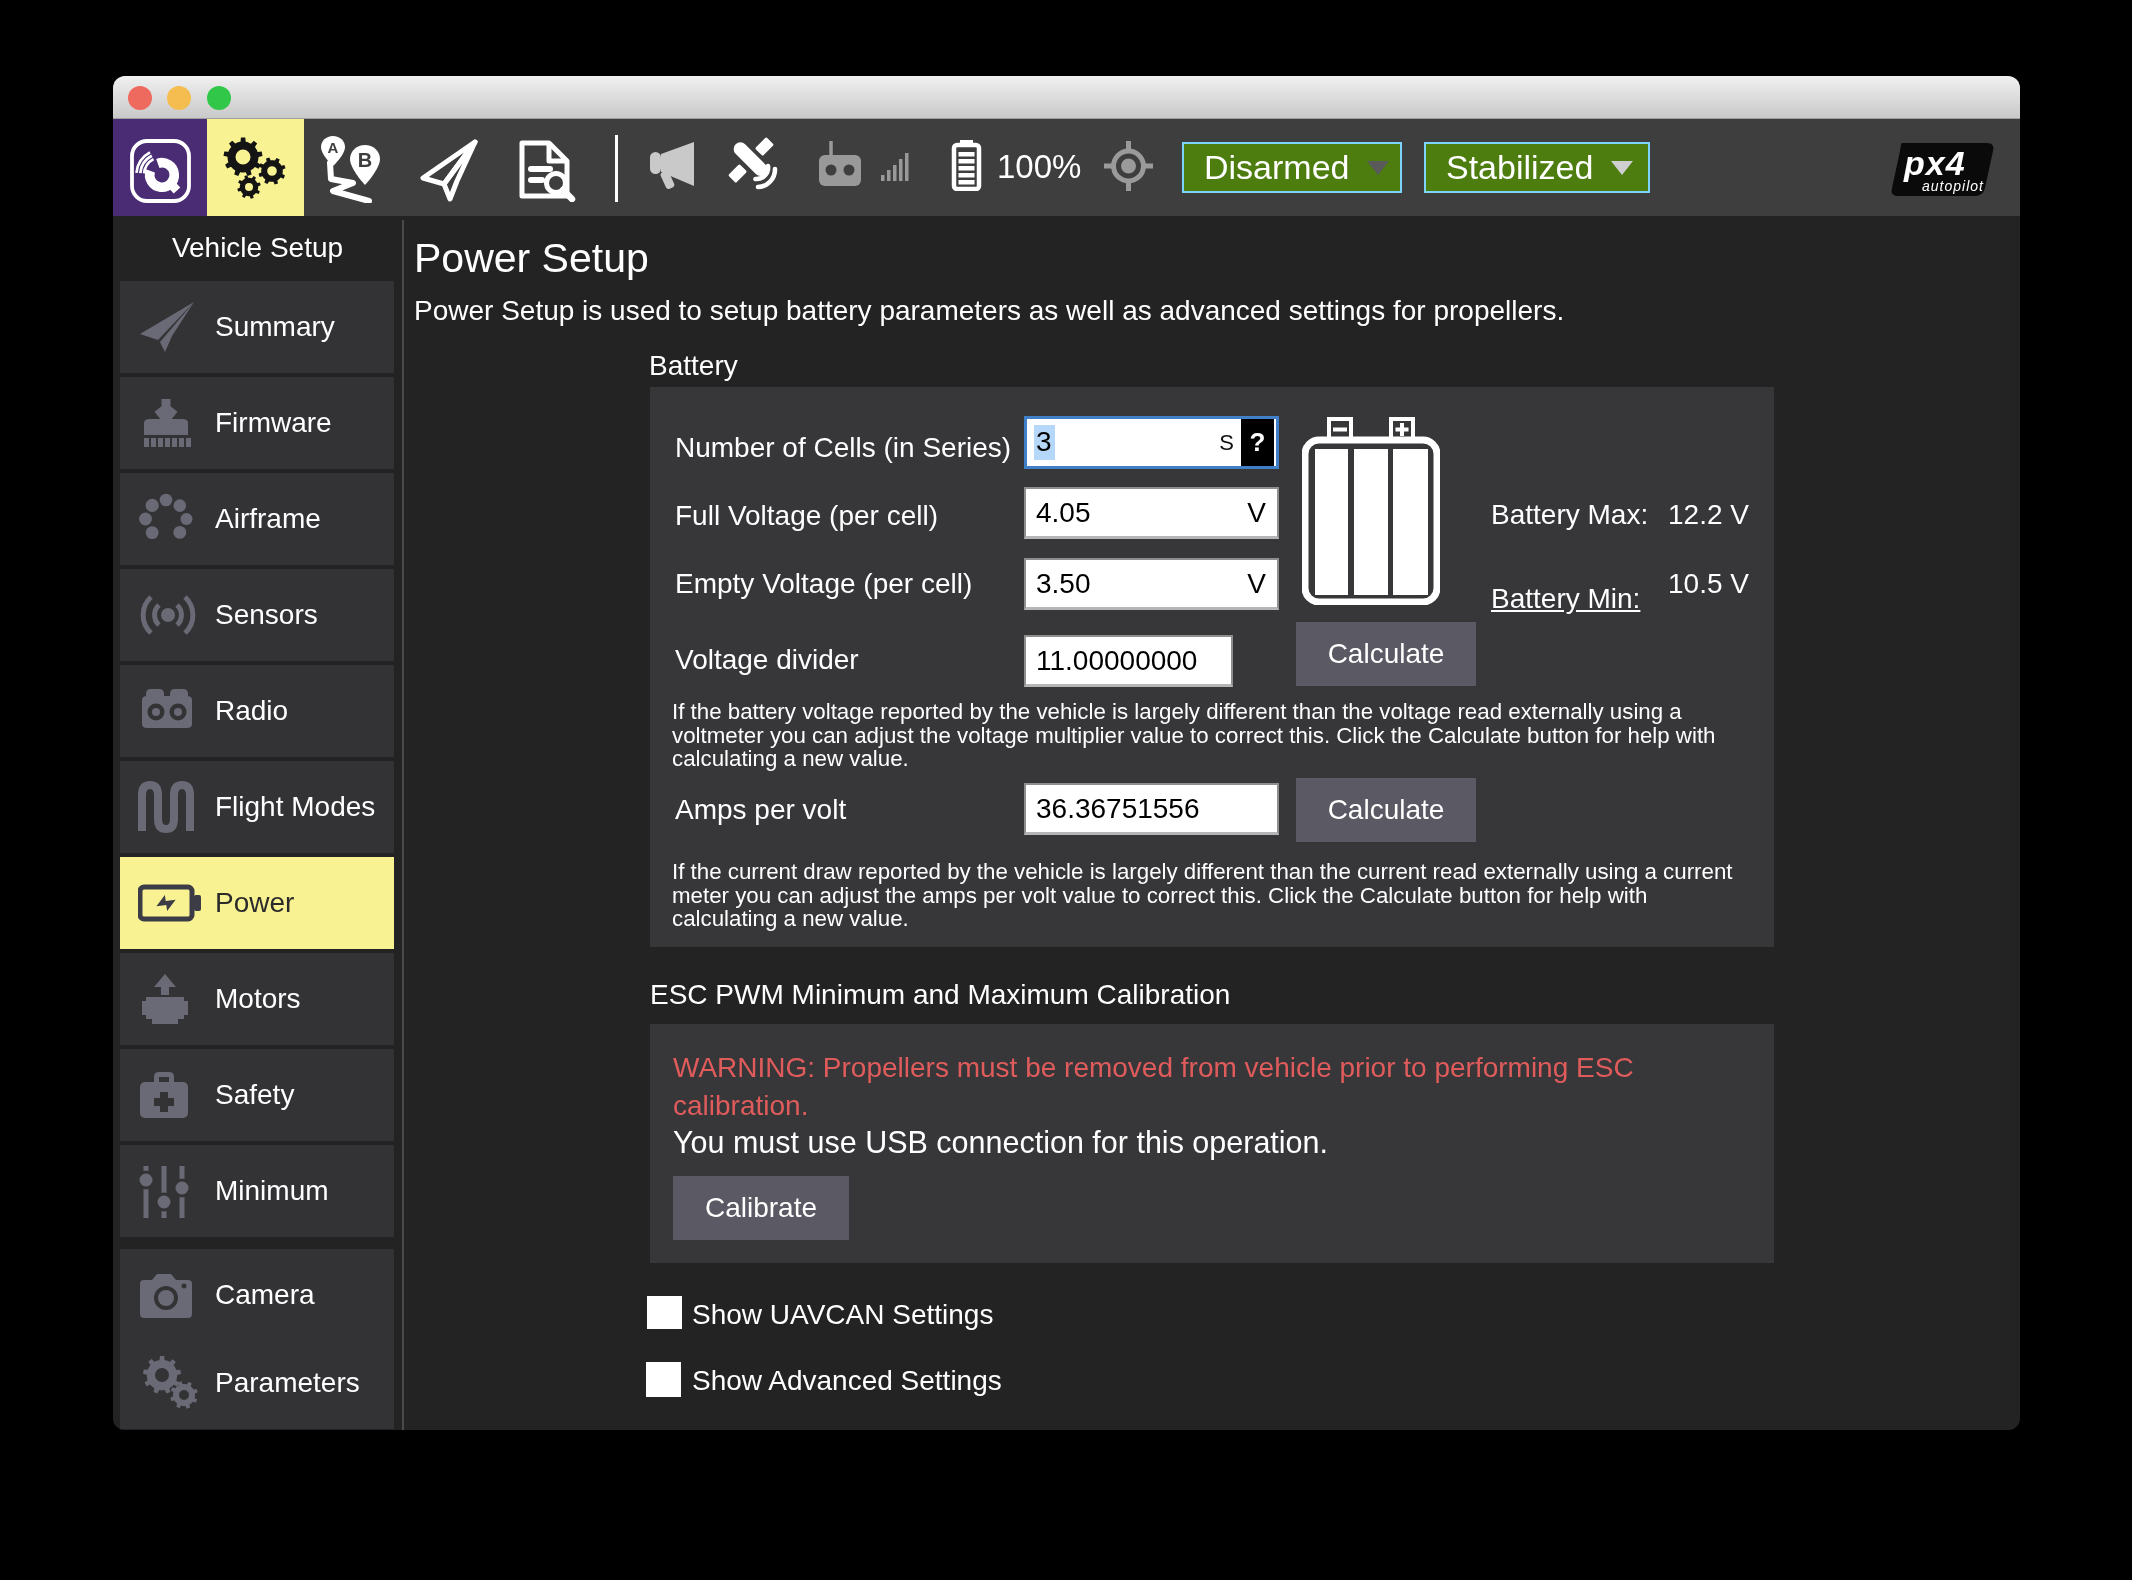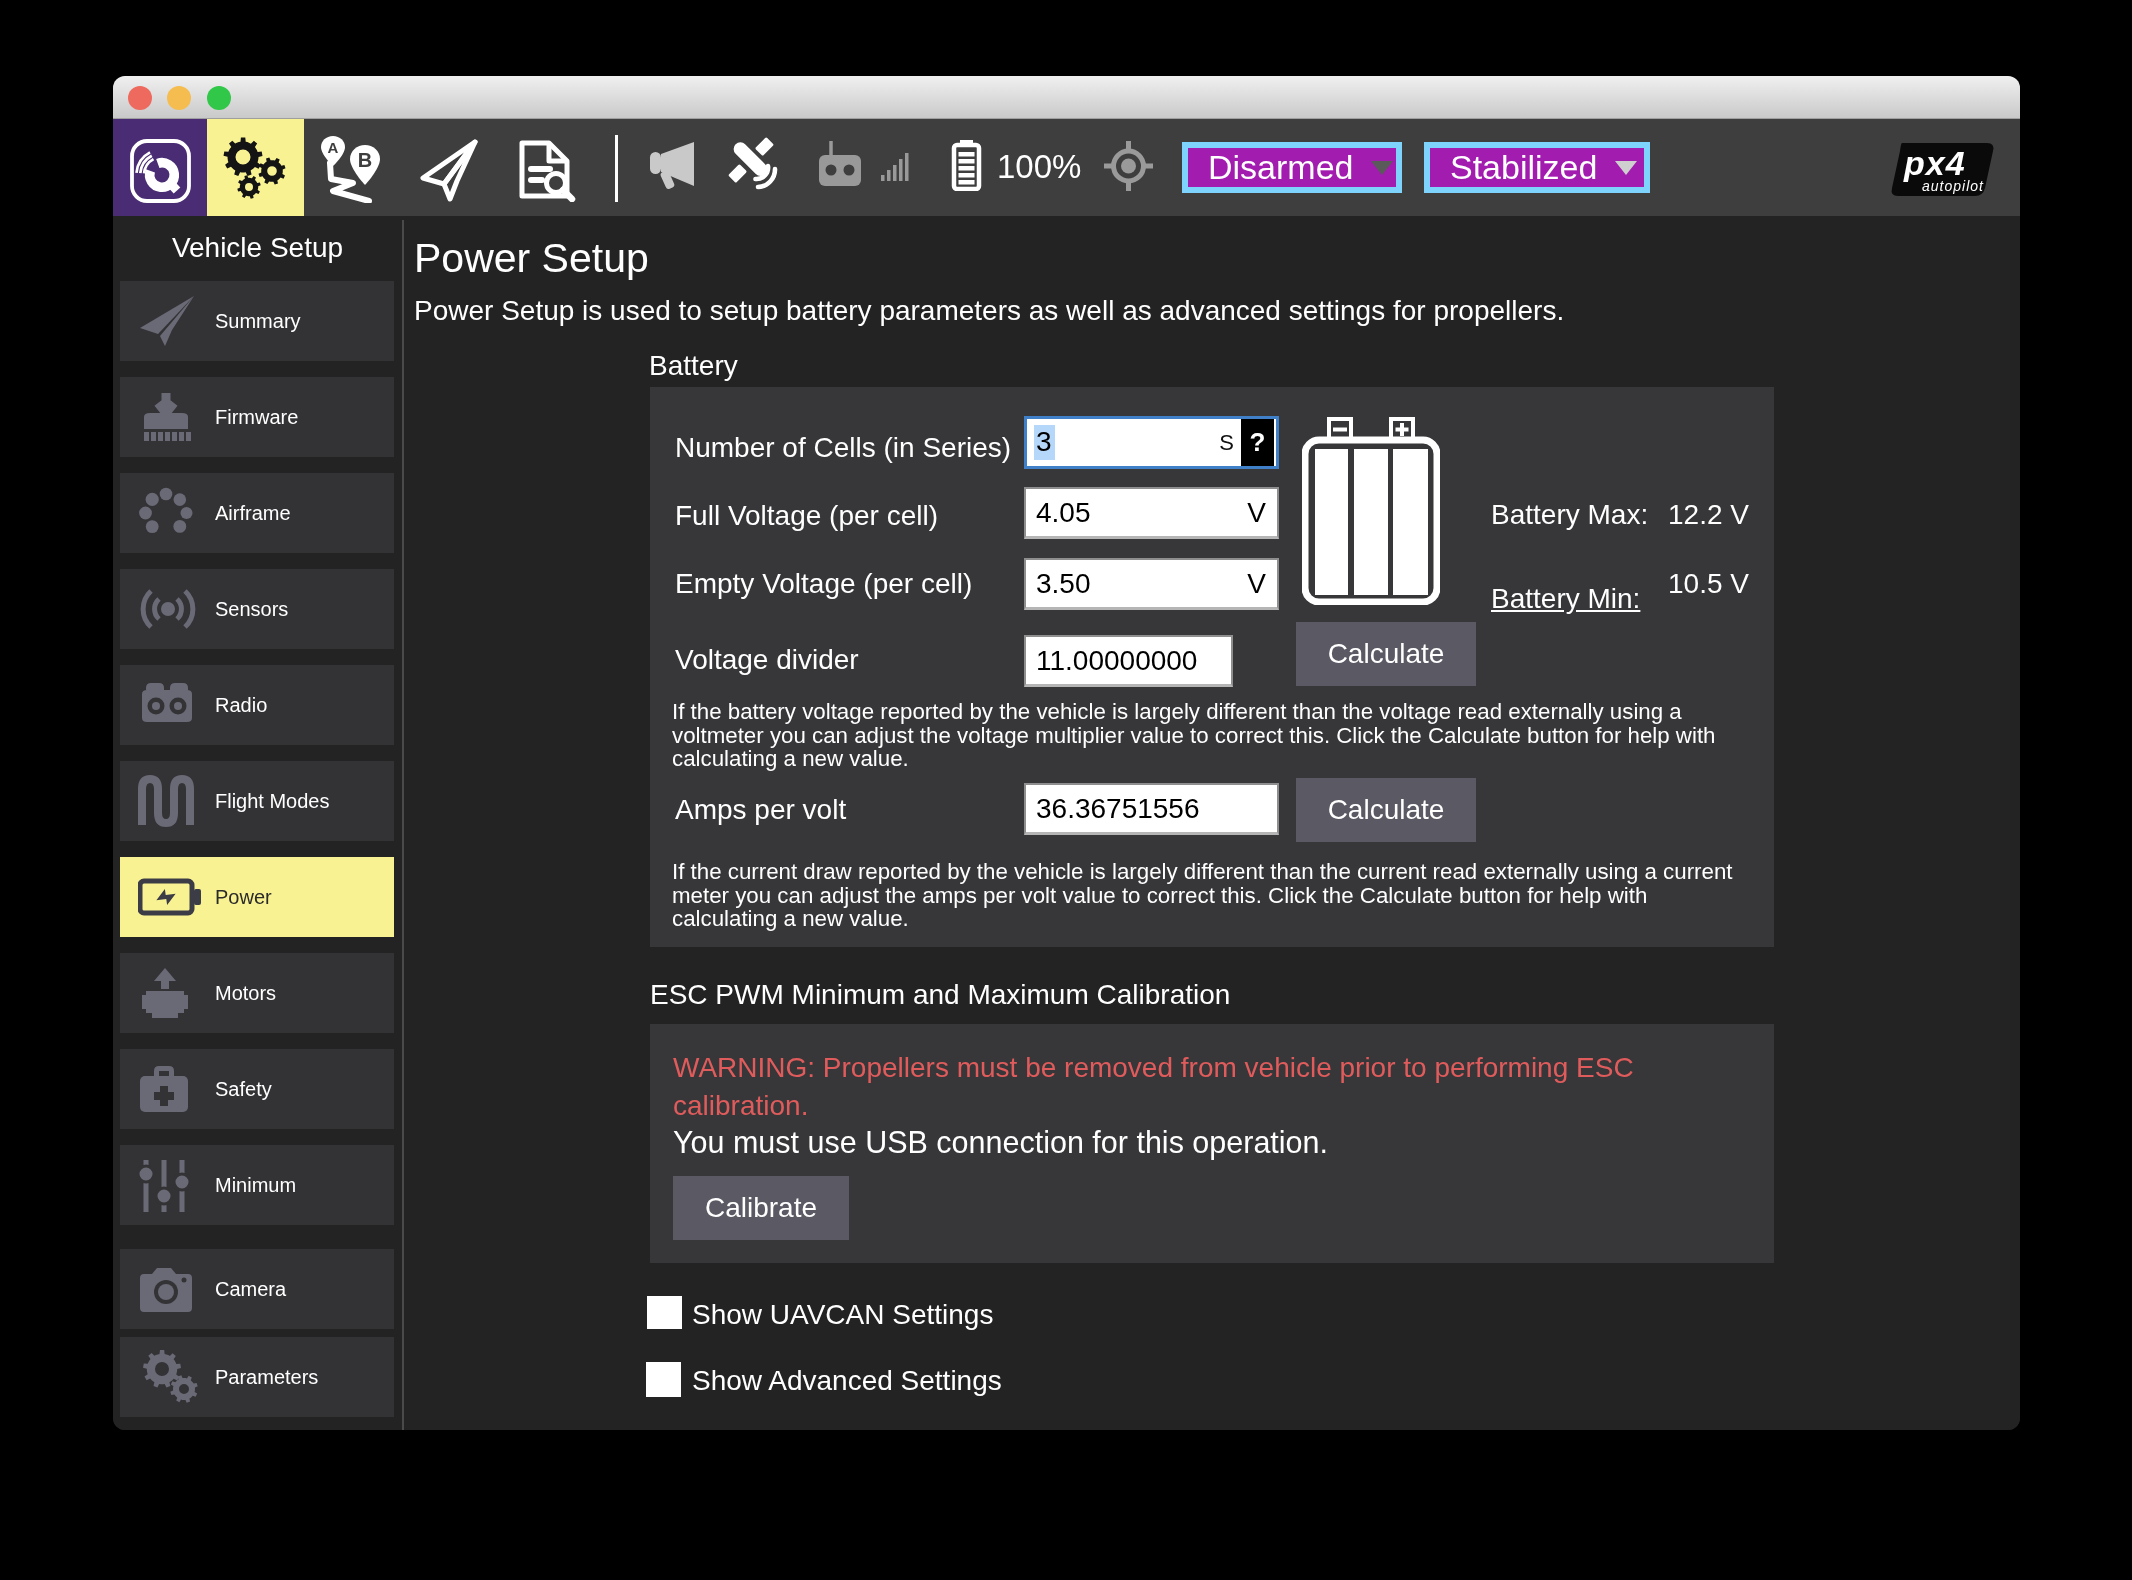--- a/index.html
+++ b/index.html
@@ -5,27 +5,27 @@
   html,body{margin:0;padding:0;background:#000;}
   body{width:2132px;height:1580px;position:relative;overflow:hidden;
        font-family:"Liberation Sans",sans-serif;-webkit-font-smoothing:antialiased;}
   .abs{position:absolute;}
   #win{position:absolute;left:113px;top:76px;width:1907px;height:1354px;
        border-radius:12px;background:#232323;overflow:hidden;}
   #titlebar{position:absolute;left:0;top:0;width:100%;height:43px;
        background:linear-gradient(#f0f0f0,#c9c9c9);border-bottom:1px solid #9f9f9f;box-sizing:border-box;}
   .tl{position:absolute;top:10px;width:24px;height:24px;border-radius:50%;}
   #toolbar{position:absolute;left:0;top:43px;width:100%;height:97px;background:#3e3e3e;}
-  .drop{position:absolute;height:51px;border:6px solid #7dd3fc;background:#a21caf;
+  .drop{position:absolute;height:51px;border:2px solid #7dd3fc;background:#4d7c0f;
         color:#fff;font-size:34px;display:flex;align-items:center;box-sizing:border-box;}
   .tri{width:0;height:0;border-left:11px solid transparent;border-right:11px solid transparent;
        border-top:14px solid #cfcfcf;display:inline-block;margin-left:18px;}
   #body{position:absolute;left:0;top:144px;width:100%;height:1210px;background:#232323;padding-left:32px;}
-  .sbtn{position:absolute;left:7px;width:274px;height:80px;background:#333336;color:#fff;
-        font-size:20px;}
+  .sbtn{position:absolute;left:7px;width:274px;height:92px;background:#333336;color:#fff;
+        font-size:28px;}
   .sbtn .lbl{position:absolute;left:95px;top:50%;transform:translateY(-50%);}
   .sbtn svg{position:absolute;left:18px;top:50%;transform:translateY(-50%);}
   .panel{position:absolute;background:#373639;}
   .inp{position:absolute;background:#fff;border:2px solid #8e8e8e;border-bottom:3px solid #b5b5b5;
        color:#000;font-size:28px;display:flex;align-items:center;box-sizing:border-box;}
   .calc{position:absolute;width:180px;height:64px;background:#5b5964;color:#fff;font-size:28px;
         display:flex;align-items:center;justify-content:center;}
   .txt{position:absolute;color:#fff;white-space:nowrap;}
   .help{position:absolute;color:#fff;font-size:22.3px;line-height:23.7px;white-space:nowrap;}
 </style>

